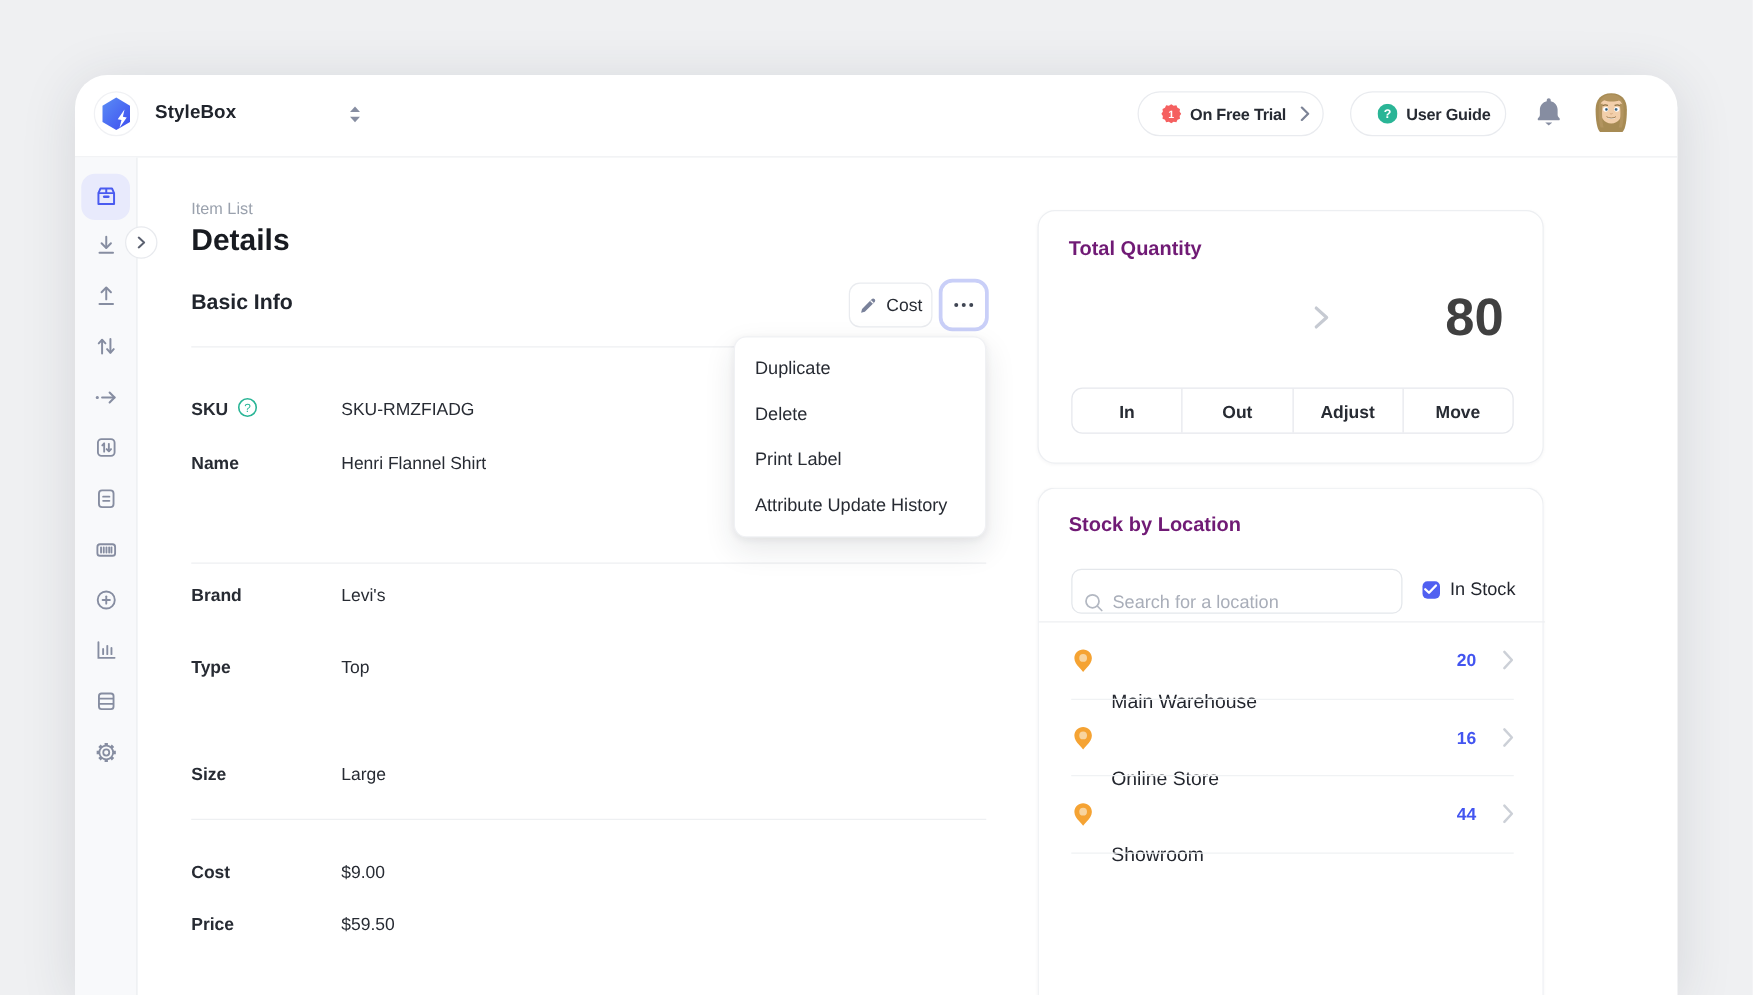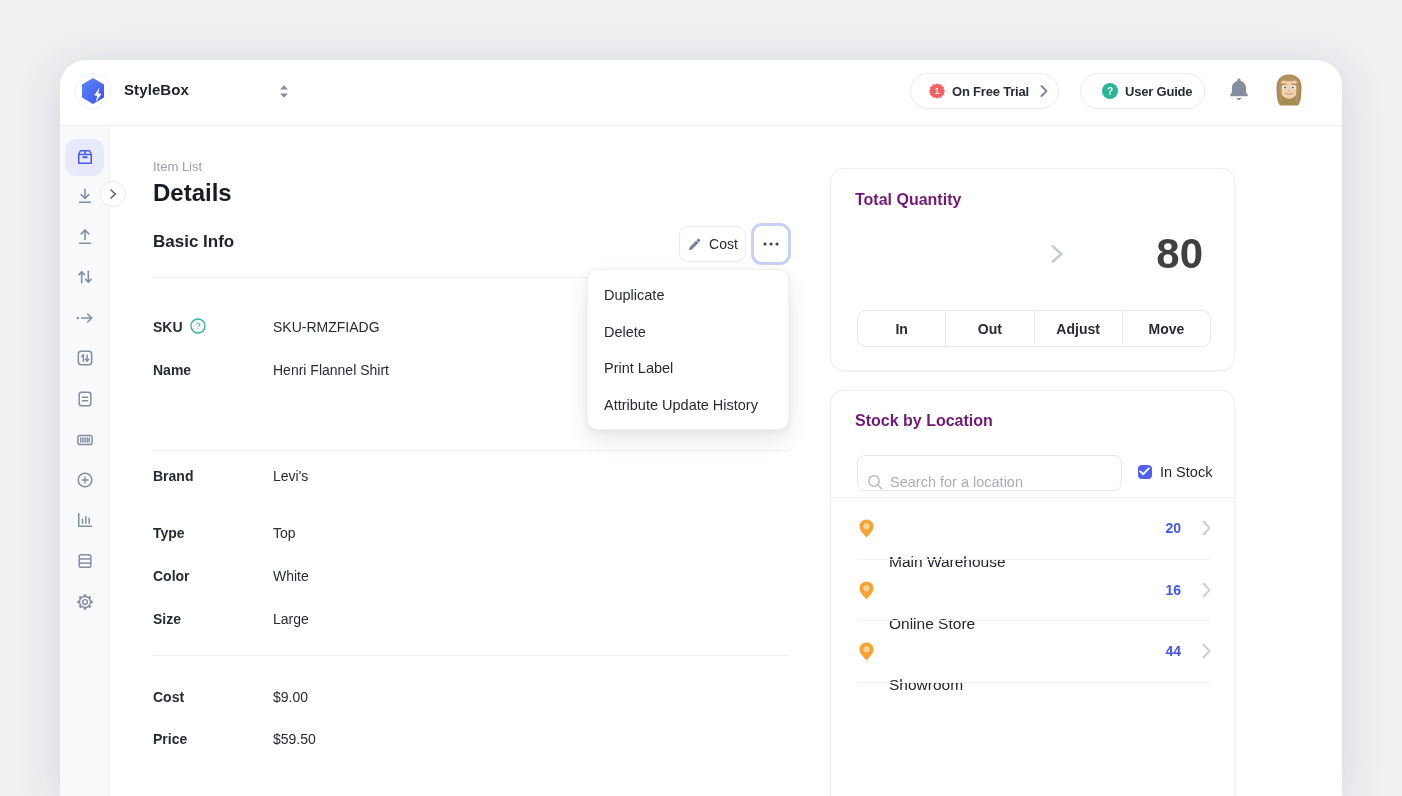--- a/index.html
+++ b/index.html
@@ -236,24 +236,20 @@
       <span class="fvalue">Henri Flannel Shirt</span>
     </div>
   <div class="formrow" style="top:408px">
       <span class="flabel">Brand</span>
       <span class="fvalue">Levi's</span>
     </div>
   <div class="formrow" style="top:465px">
       <span class="flabel">Type</span>
       <span class="fvalue">Top</span>
     </div>
-  <div class="formrow" style="top:508px">
-      <span class="flabel">Color</span>
-      <span class="fvalue">White</span>
-    </div>
   <div class="formrow" style="top:551px">
       <span class="flabel">Size</span>
       <span class="fvalue">Large</span>
     </div>
   <div class="formrow" style="top:629px">
       <span class="flabel">Cost</span>
       <span class="fvalue">$9.00</span>
     </div>
   <div class="formrow" style="top:671px">
       <span class="flabel">Price</span>

